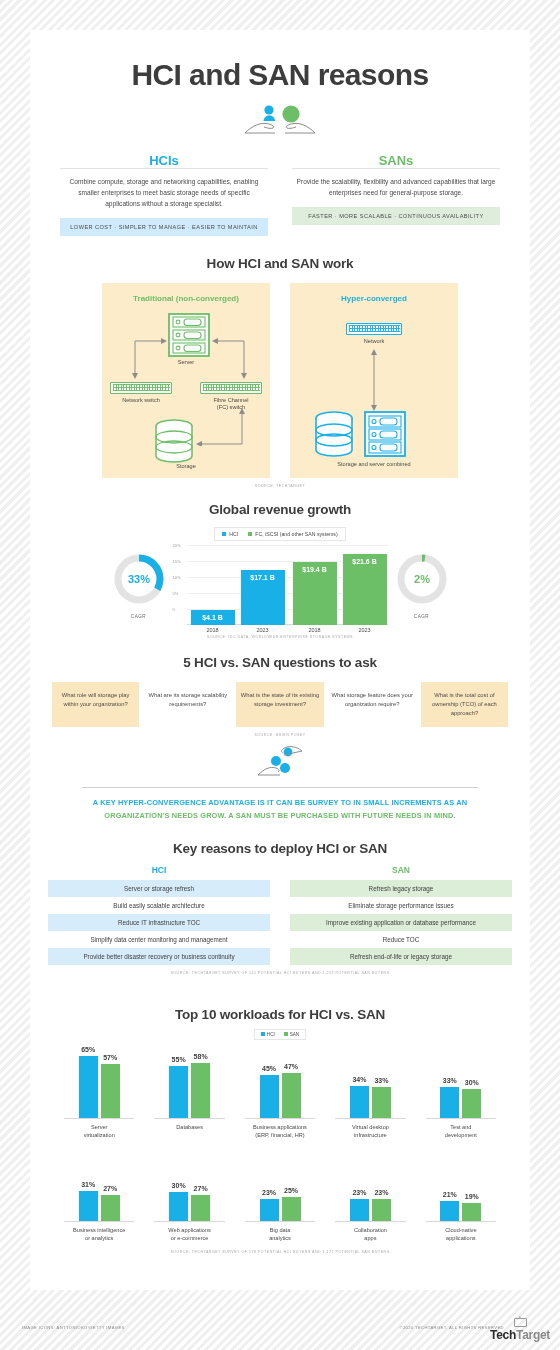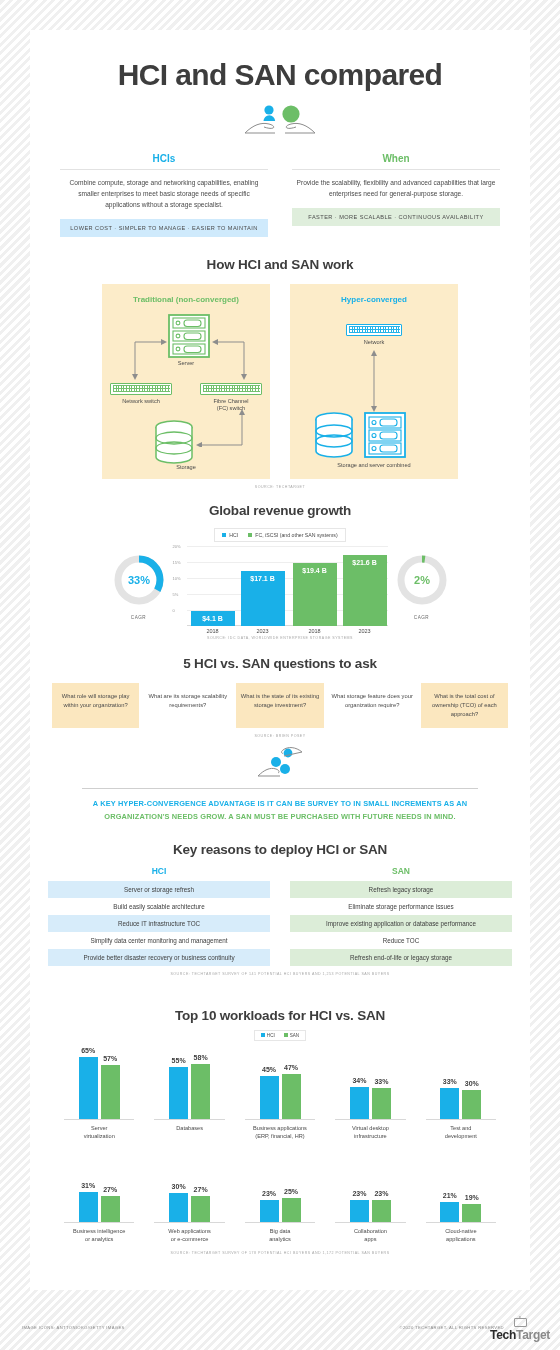--- a/index.html
+++ b/index.html
@@ -64,22 +64,22 @@
 
   .src {
     text-align: center; font-size: 3.6px; letter-spacing: .5px;
     color: #a8a8a8; text-transform: uppercase;
   }
 
   
   .two-col { display: flex; gap: 24px; padding: 0 30px; margin-top: 13px; }
   .col { flex: 1; }
   .col-head {
-    text-align: center; font-size: 10px; font-weight: bold;
-    padding-bottom: 5px; border-bottom: 1px solid #e2e2e2;
+    text-align: center; font-size: 13px; font-weight: bold;
+    border-bottom: 1px solid #e2e2e2;
   }
   .col-head.hci { color: #19b0e8; }
   .col-head.san { color: #6cbe67; }
   .col-body {
     text-align: center; font-size: 6.6px; line-height: 1.65;
     color: #4a4a4a; padding: 8px 2px 8px;
   }
   .pill {
     text-align: center; font-size: 5.6px; letter-spacing: .45px;
     color: #4a4a4a; padding: 6px 2px;
@@ -180,42 +180,42 @@
     font-size: 7px; font-weight: bold; color: #3d3d3d; white-space: nowrap;
   }
   .wbase { height: 1px; background: #d8d8d8; margin: 0 10px; }
   .wlab { text-align: center; font-size: 5.6px; line-height: 1.45; color: #4a4a4a; padding-top: 4px; }
 </style>
 </head>
 <body>
 
 <div class="card">
 
-  <h1 class="title">HCI and SAN compared</h1>
+  <h1 class="title">HCI and SAN reasons</h1>
 
   <div class="hero-icon">
     <svg width="74" height="34" viewBox="0 0 74 34">
       <circle cx="26" cy="8" r="4.6" fill="#19b0e8"></circle>
       <path d="M20.5 19 a5.8 5.8 0 0 1 11.6 0 z" fill="#19b0e8"></path>
       <circle cx="48" cy="12" r="8.6" fill="#6cbe67"></circle>
       <path d="M2 31 C10 23 18 20 26 22 C30 23 32 25 30 26 C28 27 24 26 21 25" fill="none" stroke="#8d8d8d" stroke-width="1"></path>
       <path d="M2 31 L32 31" fill="none" stroke="#8d8d8d" stroke-width="1"></path>
       <path d="M72 31 C64 23 56 20 48 22 C44 23 42 25 44 26 C46 27 50 26 53 25" fill="none" stroke="#8d8d8d" stroke-width="1"></path>
       <path d="M72 31 L42 31" fill="none" stroke="#8d8d8d" stroke-width="1"></path>
     </svg>
   </div>
 
   <div class="two-col">
     <div class="col">
       <div class="col-head hci">HCIs</div>
       <div class="col-body">Combine compute, storage and networking capabilities, enabling smaller enterprises to meet basic storage needs of specific applications without a storage specialist.</div>
       <div class="pill hci">LOWER COST  ·  SIMPLER TO MANAGE  ·  EASIER TO MAINTAIN</div>
     </div>
     <div class="col">
-      <div class="col-head san">When</div>
+      <div class="col-head san">SANs</div>
       <div class="col-body">Provide the scalability, flexibility and advanced capabilities that large enterprises need for general-purpose storage.</div>
       <div class="pill san">FASTER  ·  MORE SCALABLE  ·  CONTINUOUS AVAILABILITY</div>
     </div>
   </div>
 
   <h2 class="section-title" style="margin-top:20px">How HCI and SAN work</h2>
   <div class="panels">
 
     <div class="panel">
       <div class="panel-title san">Traditional (non-converged)</div>

